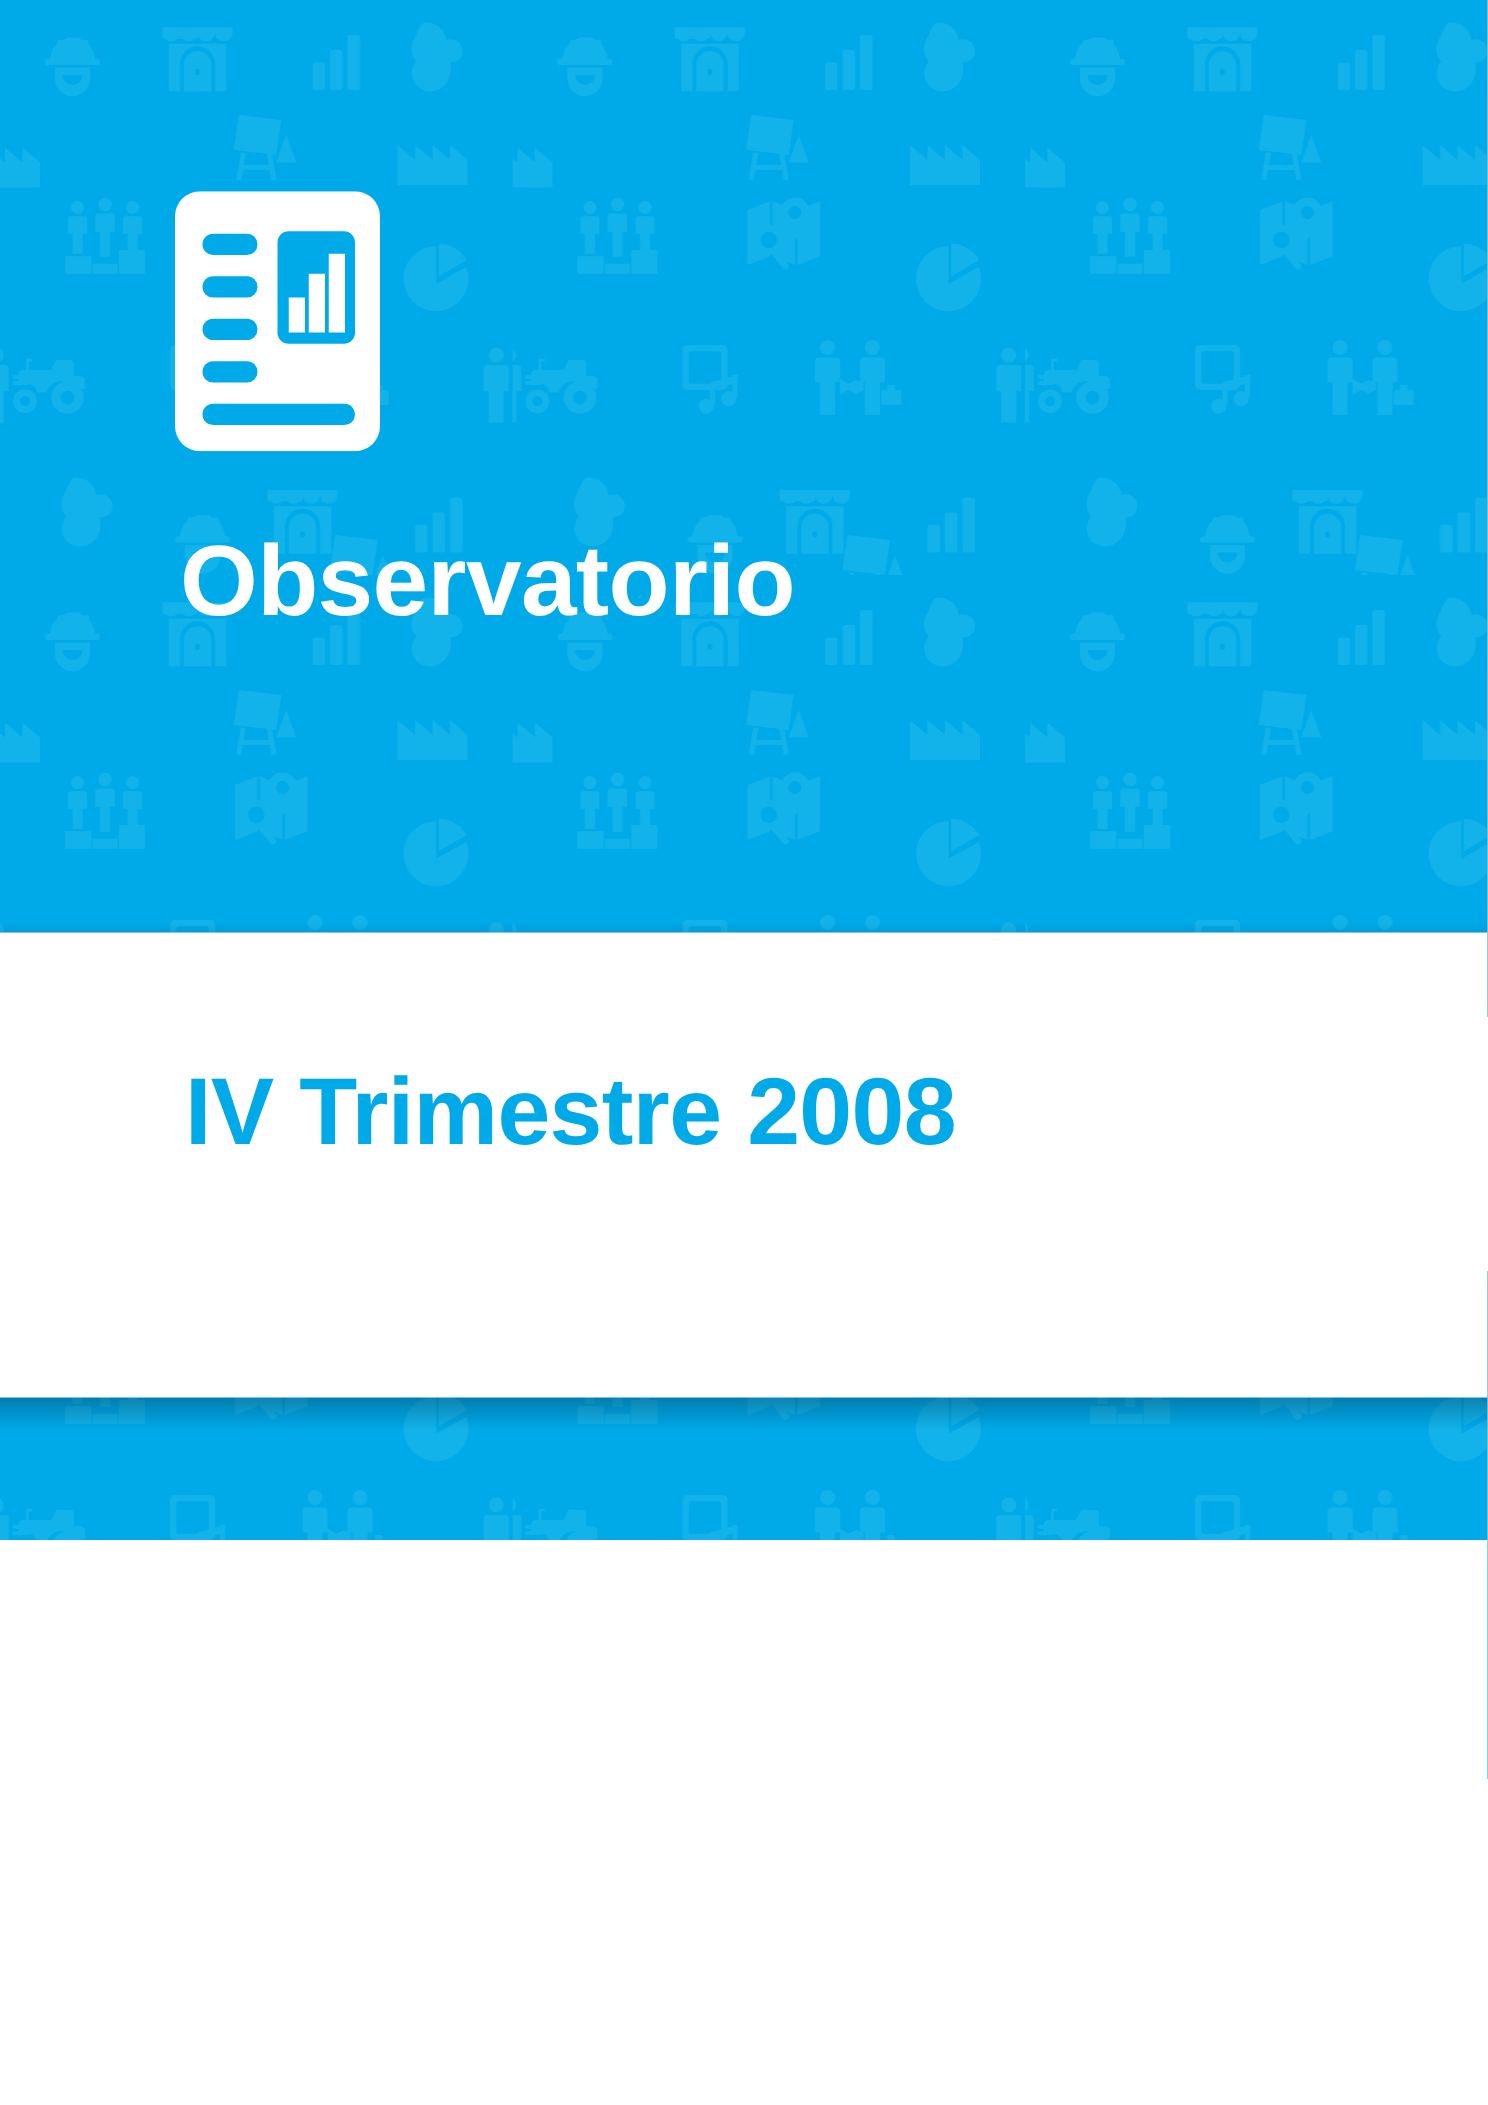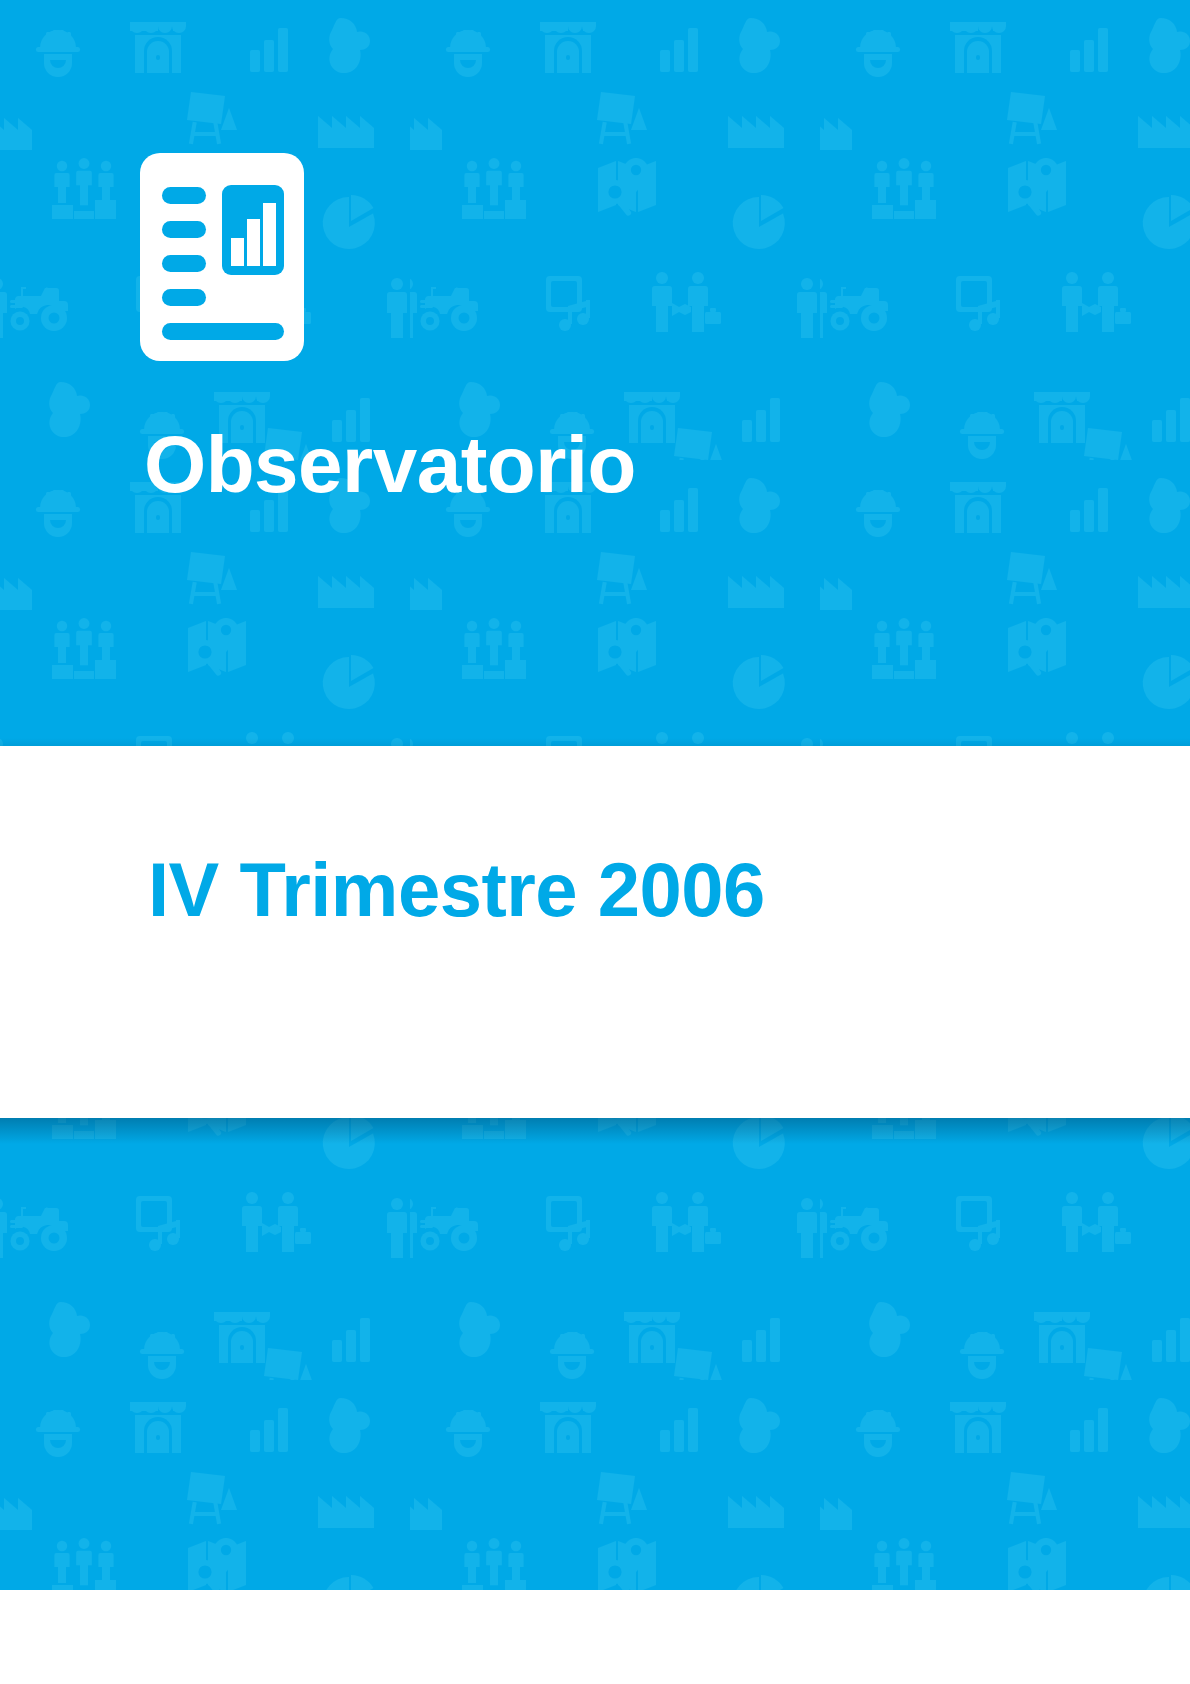--- a/index.html
+++ b/index.html
@@ -7,21 +7,21 @@
     padding: 0;
     background: #ffffff;
   }
   body {
     font-family: "Liberation Sans", sans-serif;
   }
 
   #cover {
     position: relative;
     width: 1190px;
-    height: 1590px;
+    height: 1232px;
     overflow: hidden;
     background: #0c4a6e;
   }
 
   
   .pattern-band {
     position: absolute;
     left: 0;
     width: 1190px;
     background-color: #00a9e7;
@@ -272,16 +272,16 @@
       <rect x="107" y="66" width="13" height="47"></rect>
       <rect x="123" y="50" width="13" height="63"></rect>
     </g>
   </svg>
 
   <div id="title-block">
     <span class="tl">Observatorio</span>
   </div>
 
   <div id="white-band">
-    <div id="subtitle">IV Trimestre 2006</div>
+    <div id="subtitle">IV Trimestre 2008</div>
   </div>
 
 </div>
 
 </body></html>

